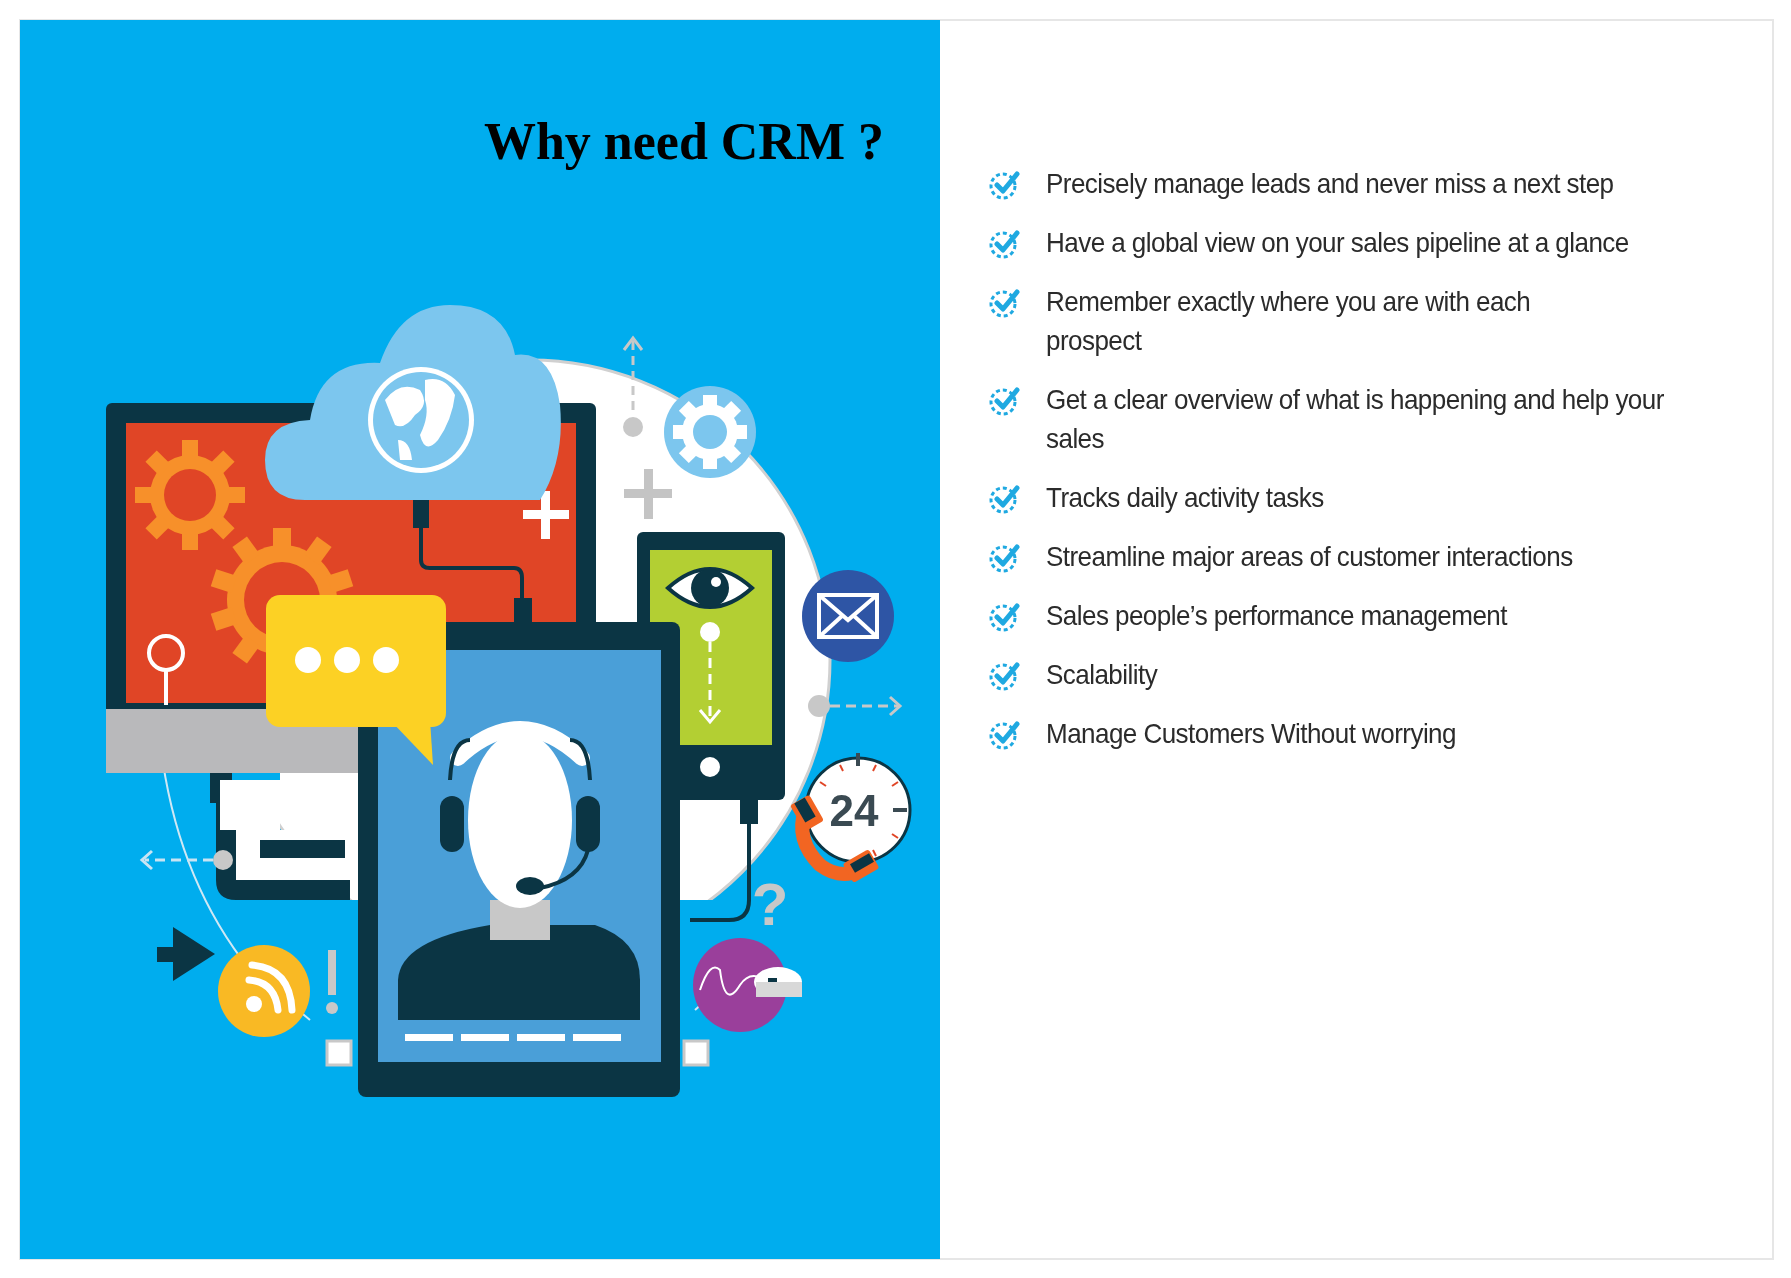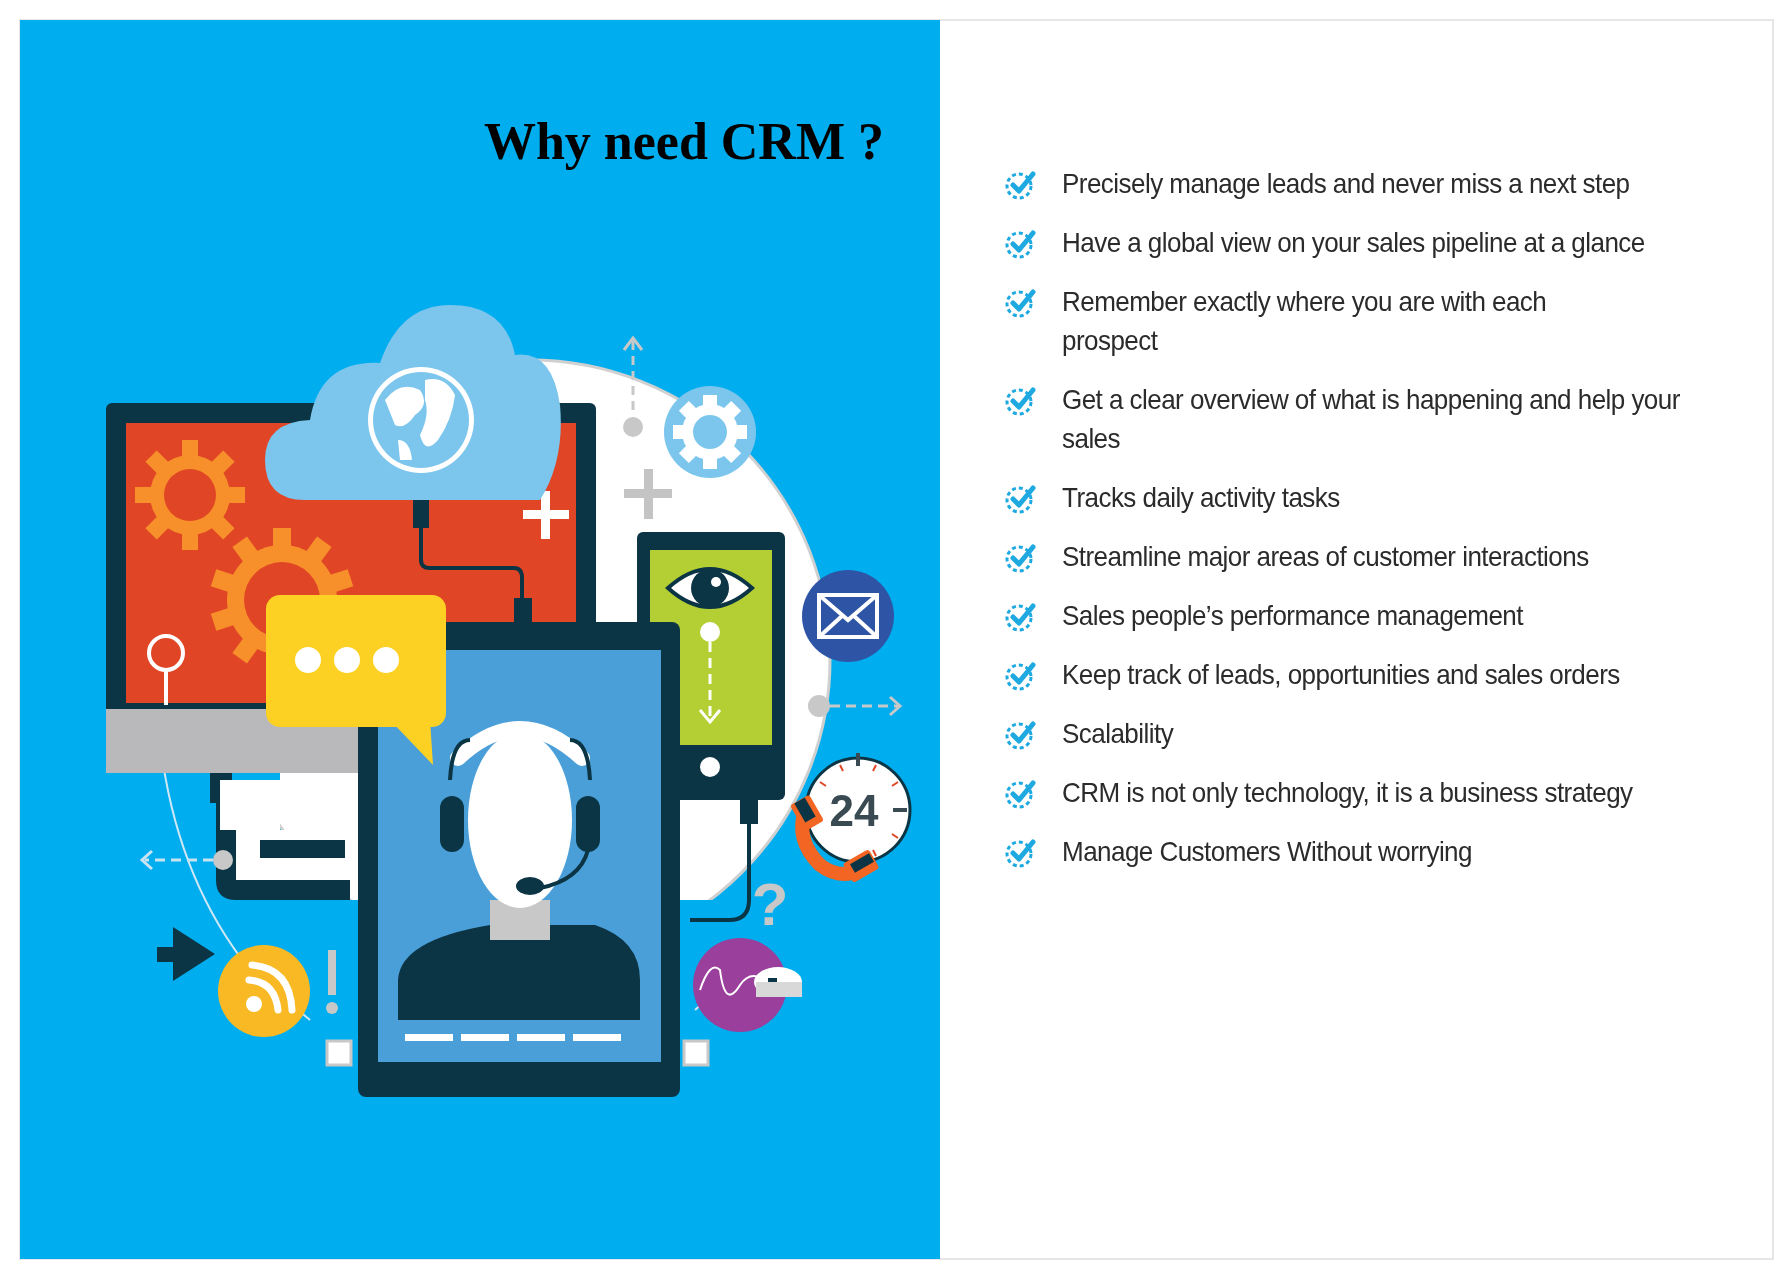--- a/index.html
+++ b/index.html
@@ -14,21 +14,21 @@
     position: absolute; left: 20px; top: 20px; width: 920px; height: 1239px;
     background: #00adee; overflow: hidden;
   }
   .heading {
     position: absolute; right: 56px; top: 92px;
     color: #000000; font-weight: bold; font-size: 52px; letter-spacing: 0px;
     font-family: Liberation Serif, serif; white-space: nowrap;
   }
   .illustration { position: absolute; left: 0; top: 0; width: 920px; height: 1239px; }
 
-  .right-panel { position: absolute; left: 940px; top: 20px; width: 834px; height: 1239px; margin-left: 16px; }
+  .right-panel { position: absolute; left: 940px; top: 20px; width: 834px; height: 1239px; }
   .benefits { position: absolute; left: 48px; top: 144px; width: 740px; list-style: none; }
   .benefit {
     position: relative; display: flex; align-items: flex-start;
     margin-bottom: 20px;
   }
   .check { width: 34px; height: 34px; flex: 0 0 34px; margin-top: 3px; margin-right: 24px; }
   .benefit-text {
     font-family: "Liberation Sans", sans-serif; font-size: 28px; line-height: 39px;
     color: #2b2b2b; font-weight: normal; letter-spacing: -0.6px;
     transform: scaleX(0.93); transform-origin: left center; width: 760px;
@@ -315,35 +315,21 @@
           <circle cx="15" cy="19" r="12" fill="none" stroke="#1fa9e1" stroke-width="3" stroke-dasharray="4 3"></circle>
           <polyline points="9,18 15,24 29,7" fill="none" stroke="#1fa9e1" stroke-width="5" stroke-linecap="round" stroke-linejoin="round"></polyline>
         </svg>
       <span class="benefit-text">Sales people’s performance management</span>
     </li>
     <li class="benefit">
       <svg class="check" viewBox="0 0 34 34">
           <circle cx="15" cy="19" r="12" fill="none" stroke="#1fa9e1" stroke-width="3" stroke-dasharray="4 3"></circle>
           <polyline points="9,18 15,24 29,7" fill="none" stroke="#1fa9e1" stroke-width="5" stroke-linecap="round" stroke-linejoin="round"></polyline>
         </svg>
-      <span class="benefit-text">Keep track of leads, opportunities and sales orders</span>
-    </li>
-    <li class="benefit">
-      <svg class="check" viewBox="0 0 34 34">
-          <circle cx="15" cy="19" r="12" fill="none" stroke="#1fa9e1" stroke-width="3" stroke-dasharray="4 3"></circle>
-          <polyline points="9,18 15,24 29,7" fill="none" stroke="#1fa9e1" stroke-width="5" stroke-linecap="round" stroke-linejoin="round"></polyline>
-        </svg>
       <span class="benefit-text">Scalability</span>
-    </li>
-    <li class="benefit">
-      <svg class="check" viewBox="0 0 34 34">
-          <circle cx="15" cy="19" r="12" fill="none" stroke="#1fa9e1" stroke-width="3" stroke-dasharray="4 3"></circle>
-          <polyline points="9,18 15,24 29,7" fill="none" stroke="#1fa9e1" stroke-width="5" stroke-linecap="round" stroke-linejoin="round"></polyline>
-        </svg>
-      <span class="benefit-text">CRM is not only technology, it is a business strategy</span>
     </li>
     <li class="benefit">
       <svg class="check" viewBox="0 0 34 34">
           <circle cx="15" cy="19" r="12" fill="none" stroke="#1fa9e1" stroke-width="3" stroke-dasharray="4 3"></circle>
           <polyline points="9,18 15,24 29,7" fill="none" stroke="#1fa9e1" stroke-width="5" stroke-linecap="round" stroke-linejoin="round"></polyline>
         </svg>
       <span class="benefit-text">Manage Customers Without worrying</span>
     </li>
   </ul>
 </div>

